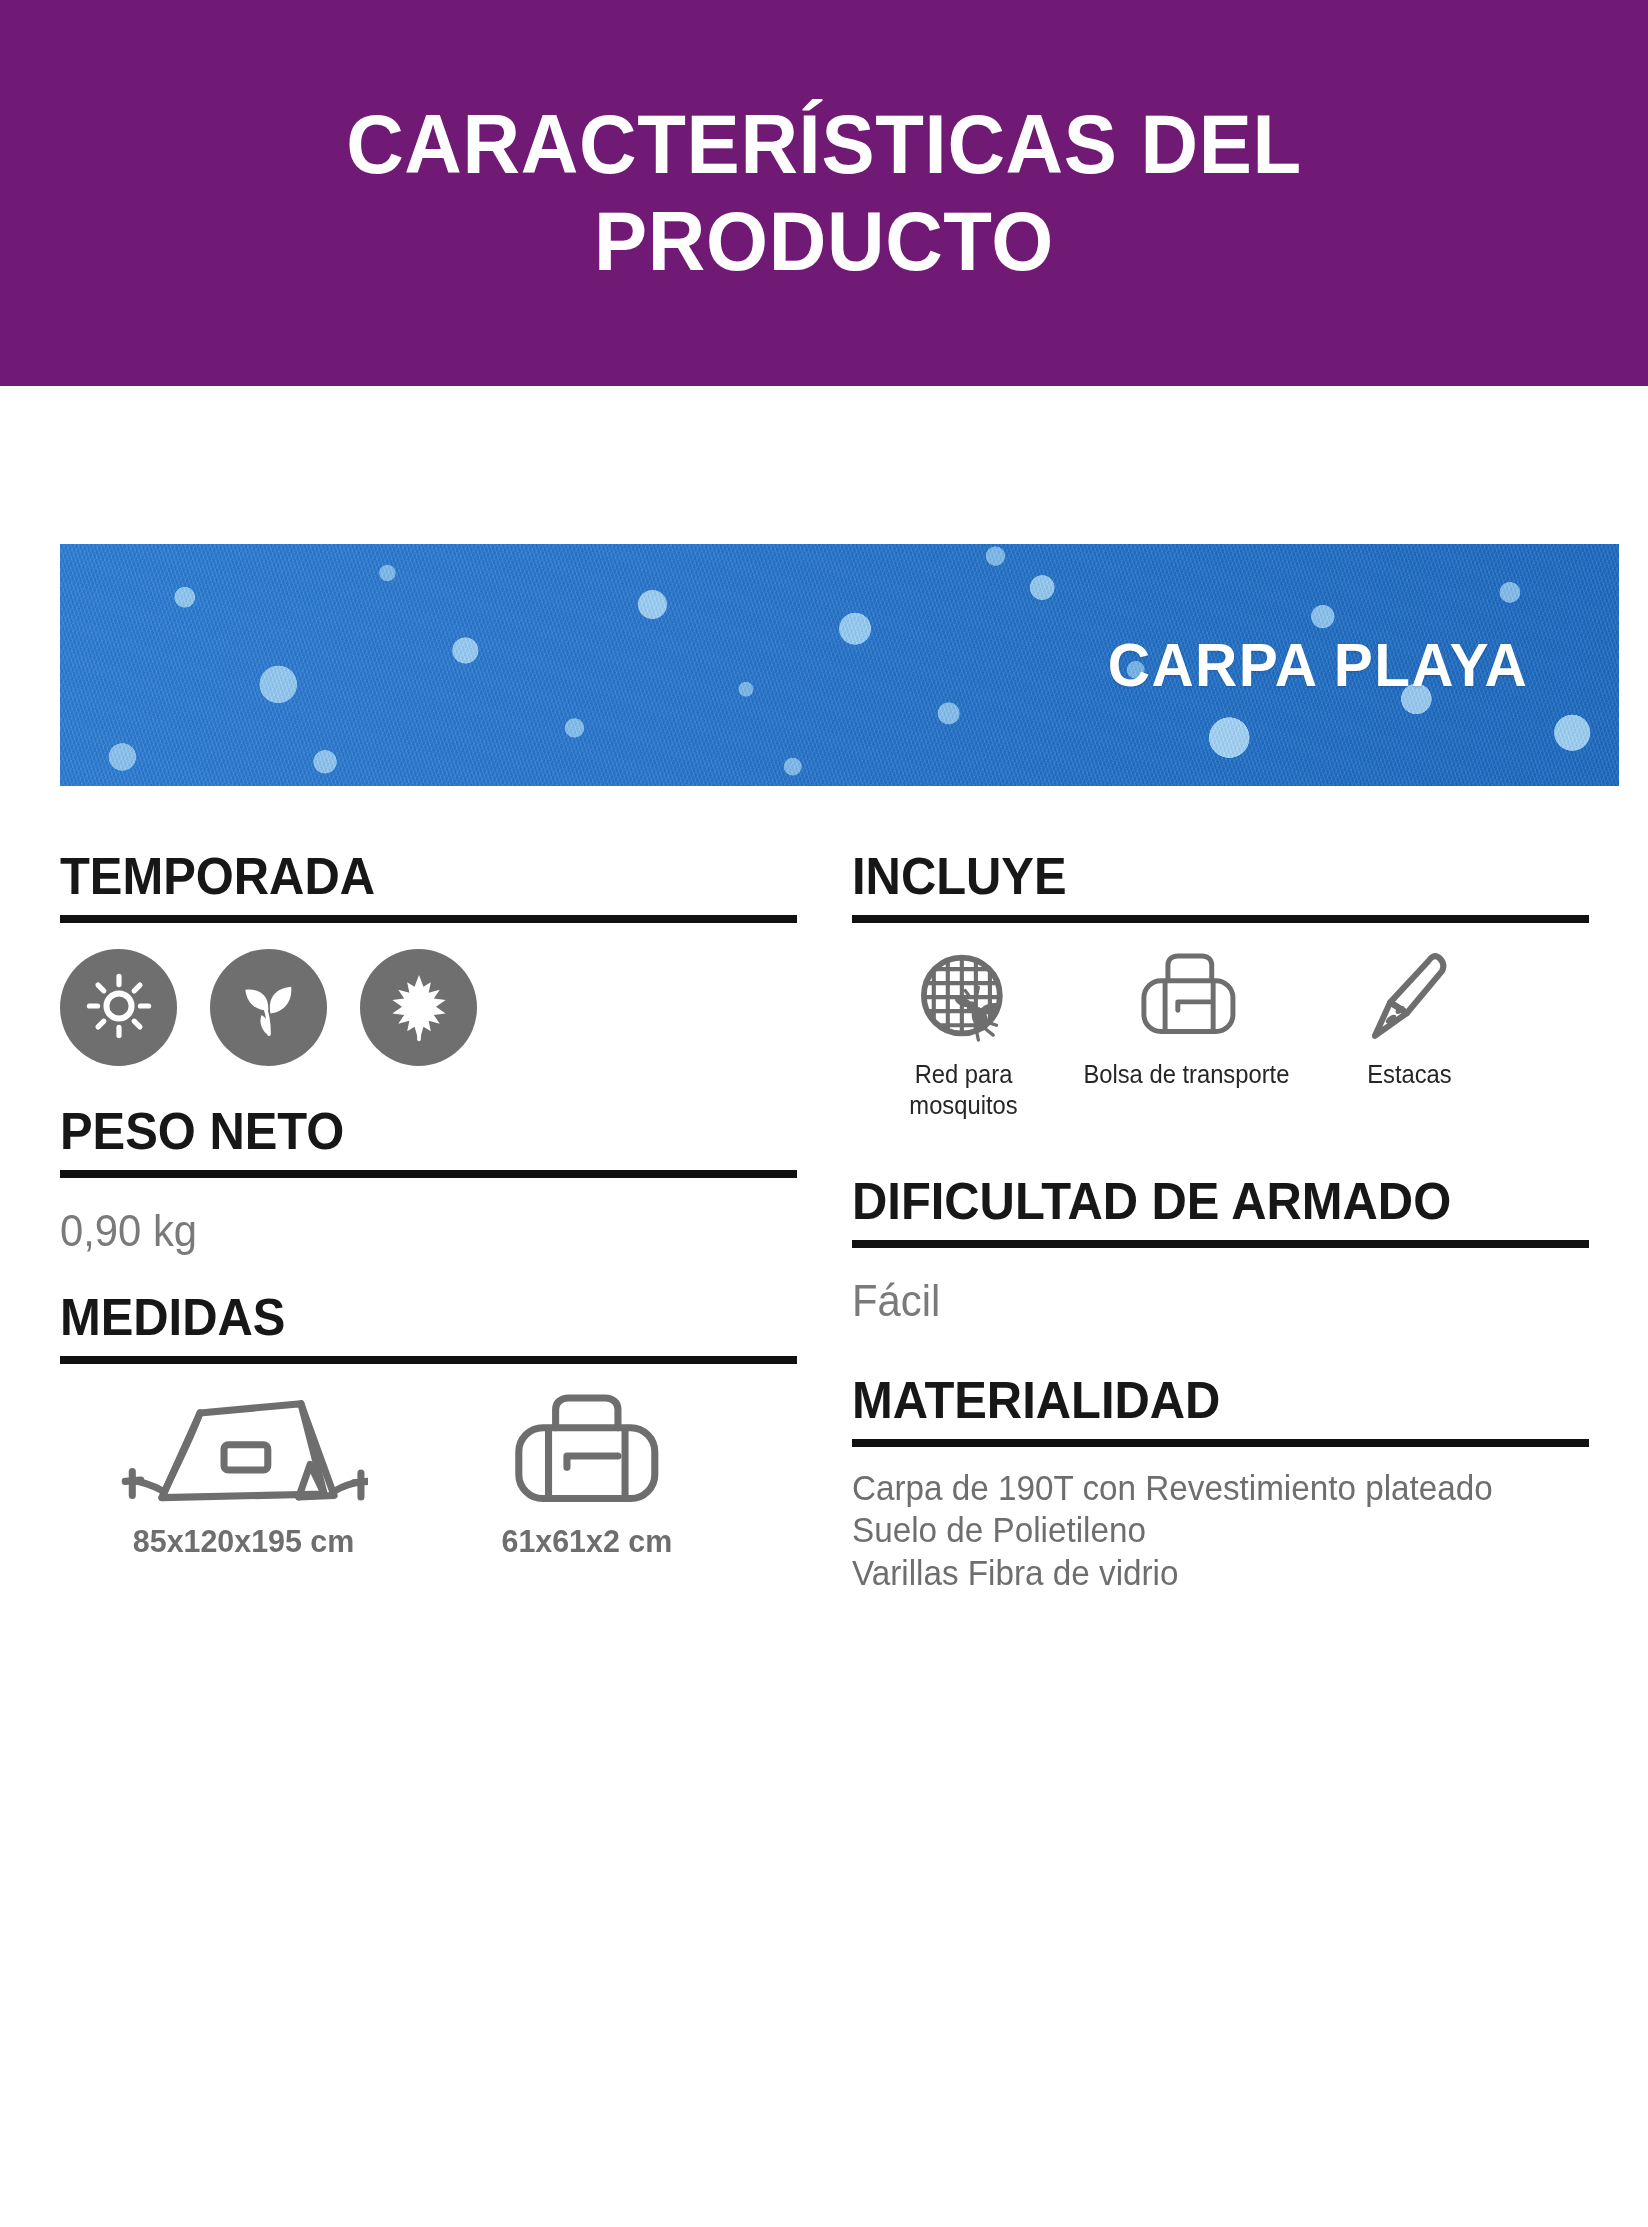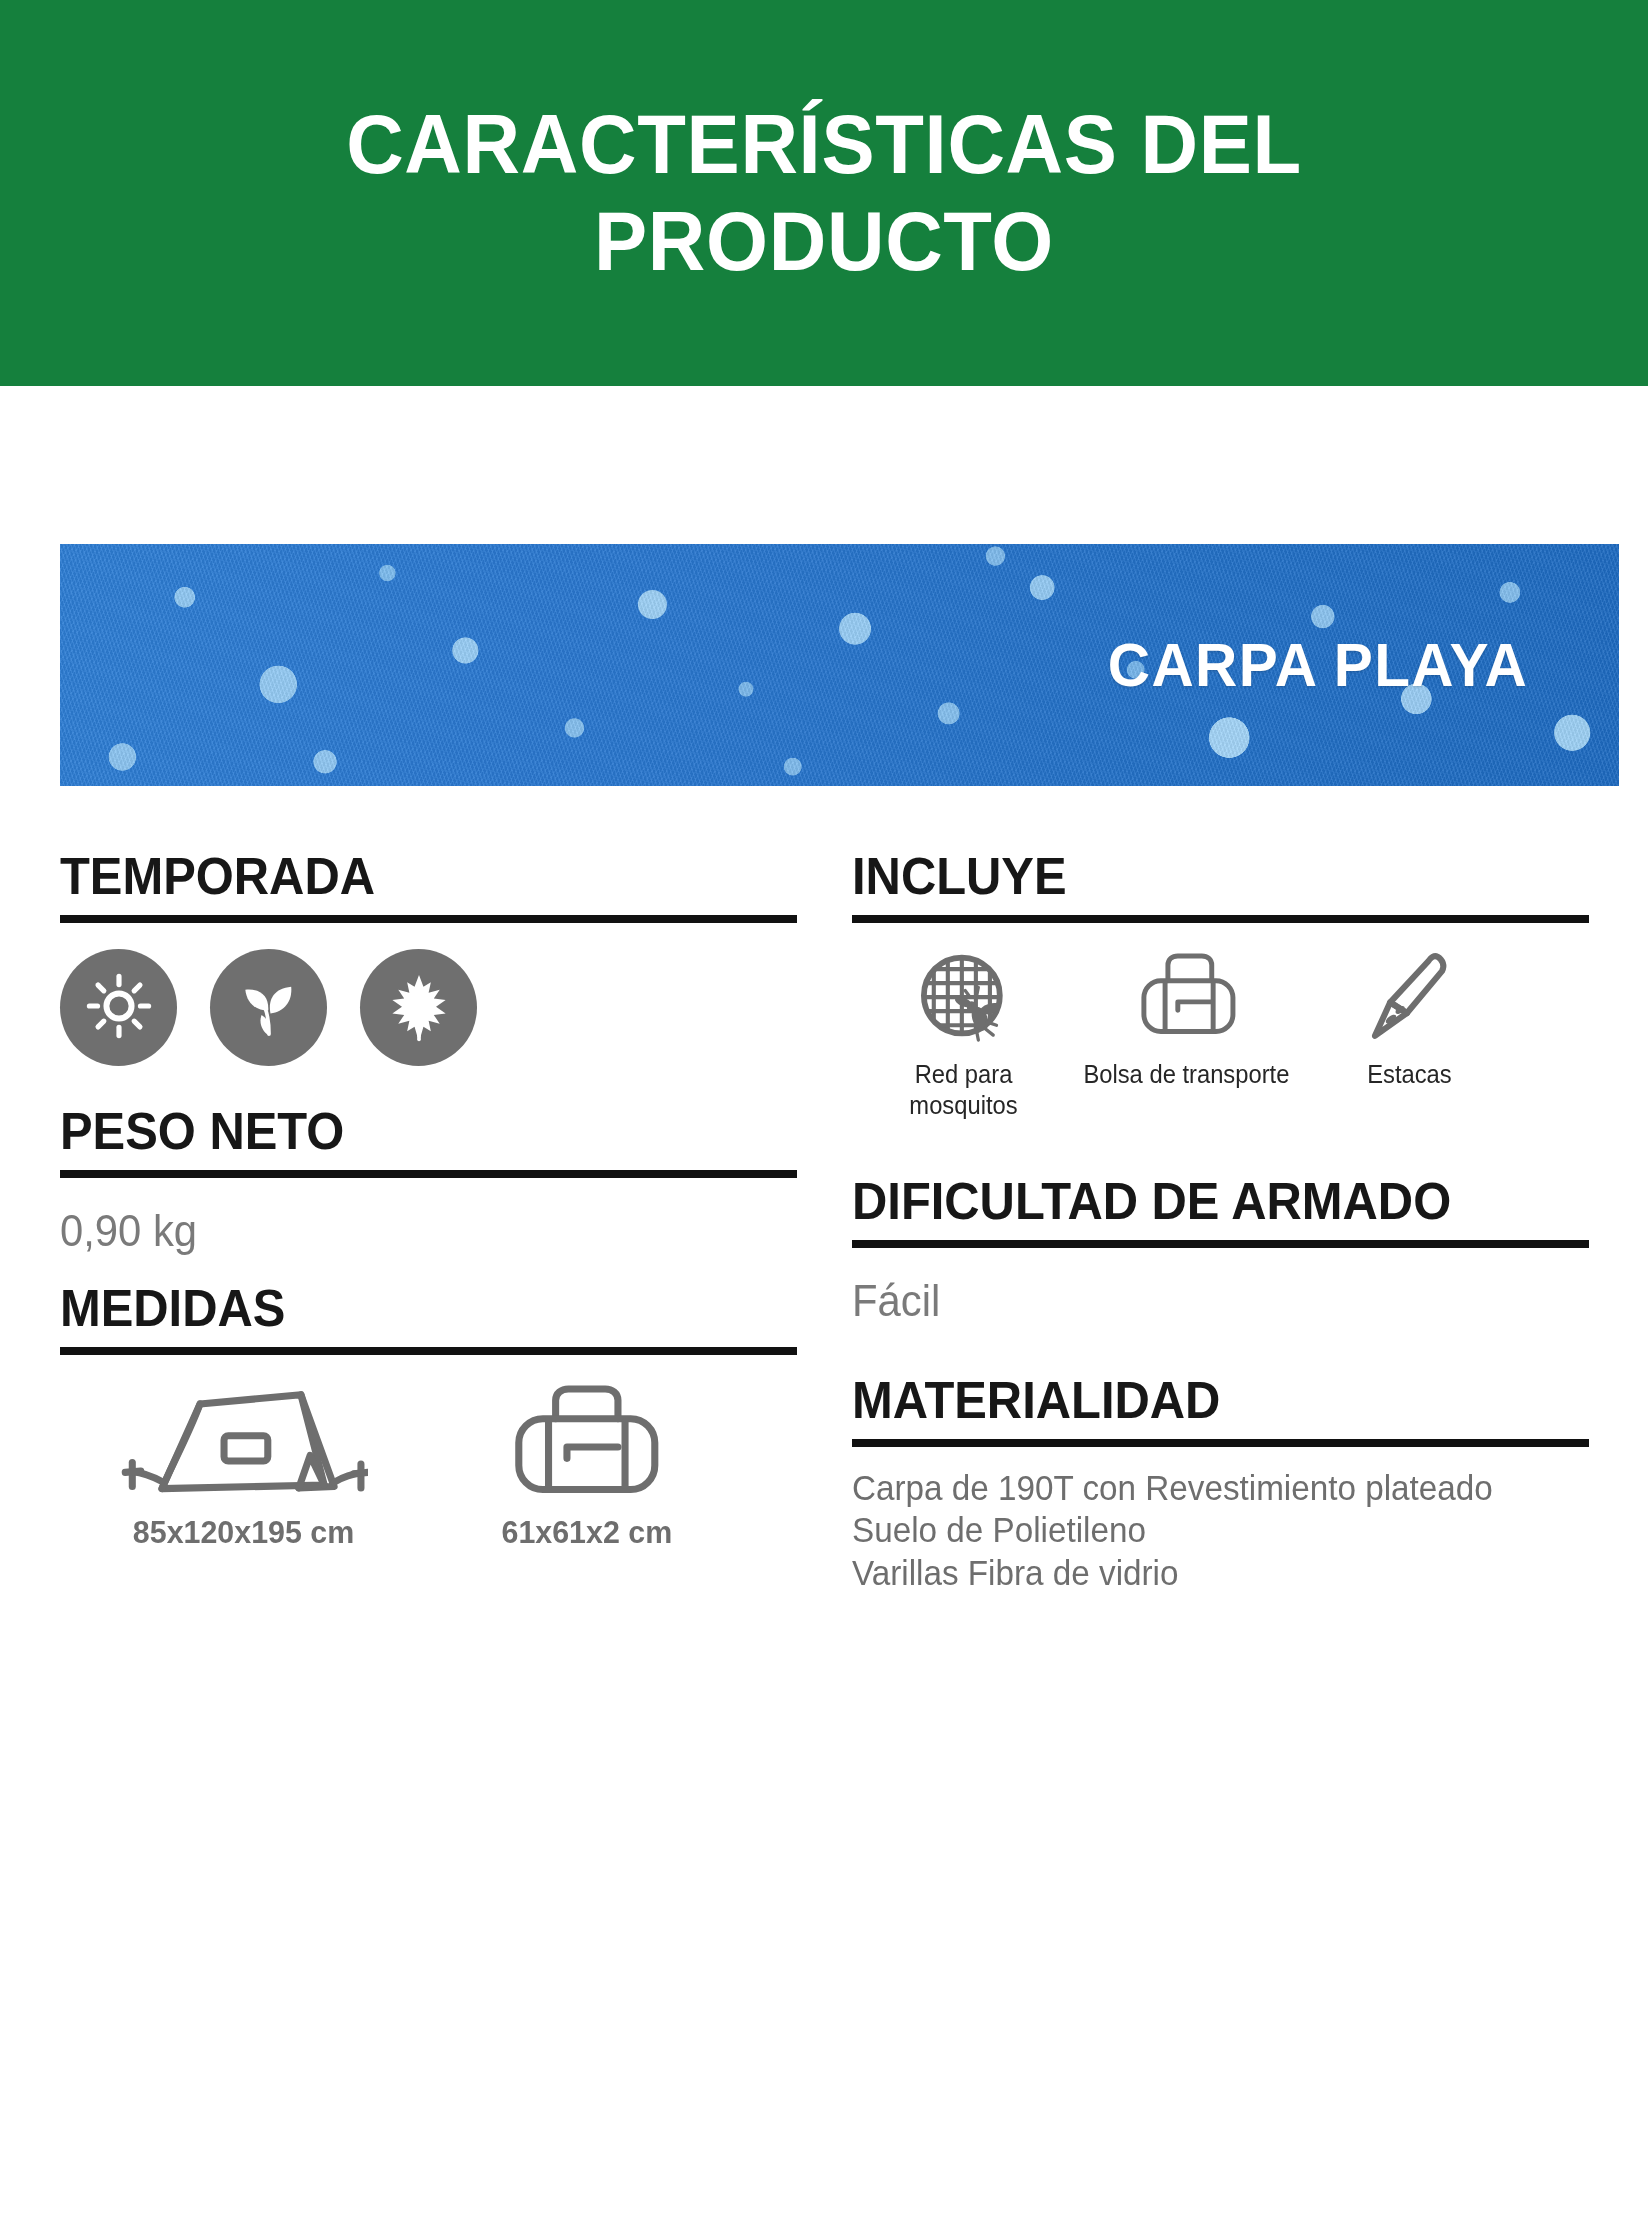--- a/index.html
+++ b/index.html
@@ -15,21 +15,21 @@
     position: relative;
   }
 
   
   .header-band {
     position: absolute;
     left: 0;
     top: 0;
     width: 1648px;
     height: 386px;
-    background: #15803d;
+    background: #701a75;
     display: flex;
     align-items: center;
     justify-content: center;
   }
   .header-title {
     color: #ffffff;
     font-family: "Liberation Sans", sans-serif;
     font-weight: bold;
     font-size: 83px;
     line-height: 1.17;
@@ -277,21 +277,21 @@
 
       </div>
     </section>
 
     <section style="margin-top:38px">
       <div class="sec-title">PESO NETO</div>
       <div class="rule"></div>
       <div class="sec-value" style="margin-top:28px">0,90 kg</div>
     </section>
 
-    <section style="margin-top:25px">
+    <section style="margin-top:34px">
       <div class="sec-title">MEDIDAS</div>
       <div class="rule"></div>
       <div class="med-row">
 
         <div class="med-item tent">
           <div class="med-art">
             <svg width="247" height="119" viewBox="0 0 350 168">
               <g fill="none" stroke="#6e6e6e" stroke-width="10" stroke-linecap="round" stroke-linejoin="round">
                 <path d="M112 35 L255 22 L288 150 L58 155 Z"></path>
                 <path d="M112 35 C95 80 72 122 58 155"></path>

